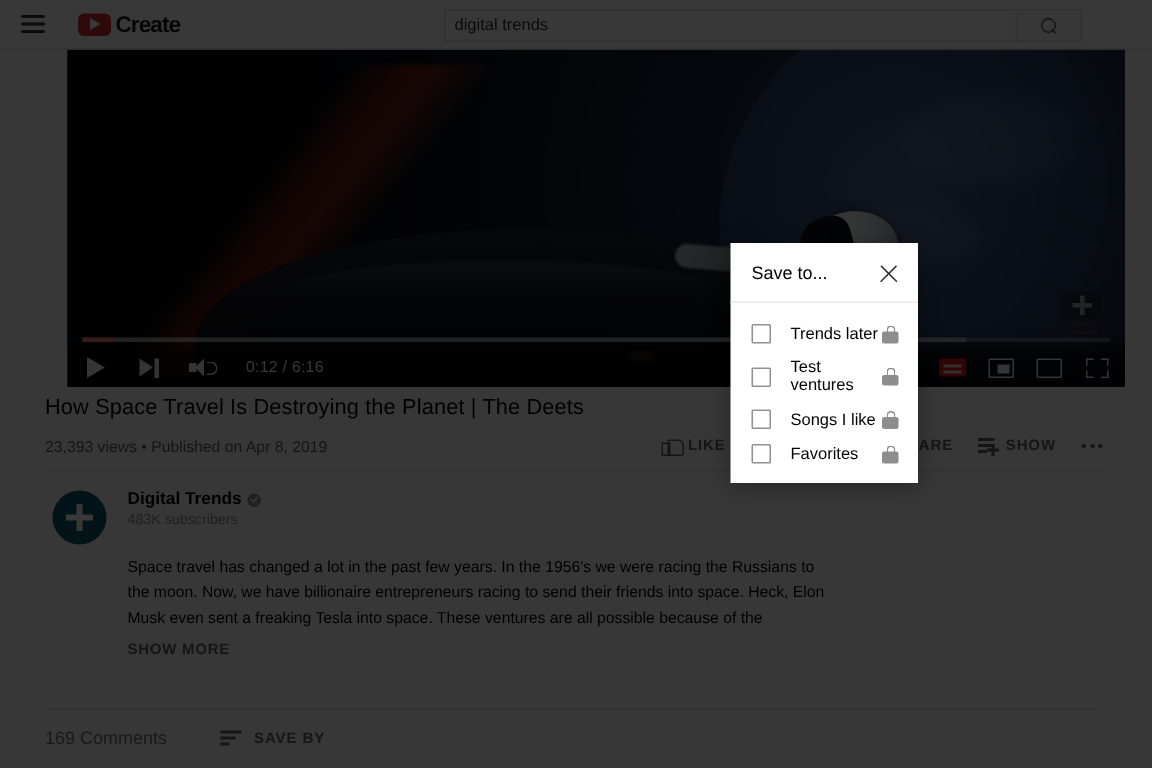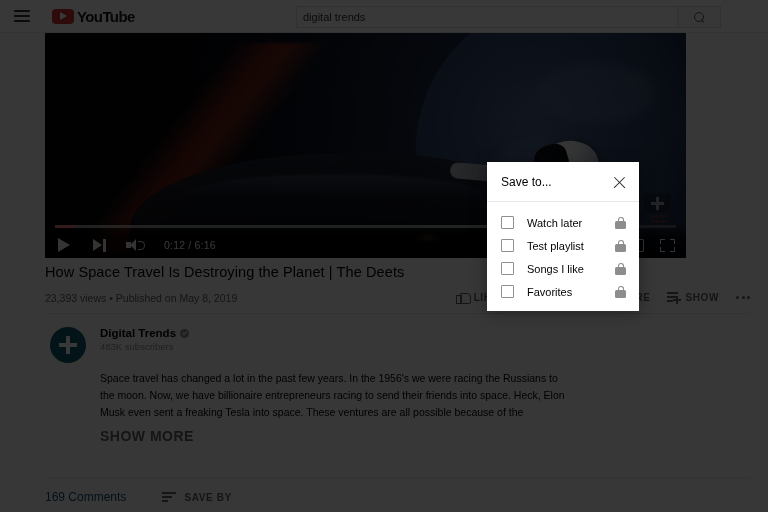--- a/index.html
+++ b/index.html
@@ -78,21 +78,21 @@
   }
   .mag::after {
     content:""; position:absolute; left:7px; top:7px;
     width:4px; height:1.4px; background:#606060;
     transform: rotate(45deg); transform-origin: left center;
   }
 
   
   #player {
     position: absolute; left: 45px; top: 33px;
-    width: 641px; height: 225px;
+    width: 705px; height: 225px;
     background: #000;
     overflow: hidden;
   }
   #space-bg {
     position: absolute; inset: 0;
     background:
       radial-gradient(circle at 78% 38%, #2a3a56 0%, #1b2740 22%, #0d1320 45%, #05070c 70%),
       linear-gradient(115deg, #0a0a0c 0%, #08080b 40%, #050507 100%);
   }
   .earth-limb {
@@ -238,21 +238,21 @@
   .ico-theater { width: 17px; height: 13px; border: 1.8px solid #fff; border-radius: 1px; }
   .ico-full { position: relative; width: 15px; height: 13px; }
   .ico-full span { position:absolute; width: 5px; height: 5px; }
   .ico-full span:nth-child(1){ left:0; top:0; border-left:1.8px solid #fff; border-top:1.8px solid #fff; }
   .ico-full span:nth-child(2){ right:0; top:0; border-right:1.8px solid #fff; border-top:1.8px solid #fff; }
   .ico-full span:nth-child(3){ left:0; bottom:0; border-left:1.8px solid #fff; border-bottom:1.8px solid #fff; }
   .ico-full span:nth-child(4){ right:0; bottom:0; border-right:1.8px solid #fff; border-bottom:1.8px solid #fff; }
 
   
   #below {
-    position: absolute; left: 45px; top: 262px;
+    position: absolute; left: 30px; top: 262px;
     width: 705px;
   }
   #video-title {
     font-size: 14.5px; color: #030303; font-weight: normal;
     line-height: 20px;
     letter-spacing: 0.1px;
   }
   #meta-row {
     display: flex; align-items: center; justify-content: space-between;
     margin-top: 9px; padding-bottom: 9px;
@@ -344,44 +344,44 @@
     font-family: "Liberation Sans", sans-serif;
     margin-top: 2px;
   }
   #description {
     margin-left: 55px; margin-top: 7px;
     font-size: 10.5px; color: #030303; line-height: 17px;
     max-width: 470px;
   }
   #show-more {
     margin-left: 55px; margin-top: 7px;
-    font-size: 14px; color: #606060; font-weight: bold; letter-spacing: 0.5px;
+    font-size: 10px; color: #606060; font-weight: bold; letter-spacing: 0.5px;
     cursor: pointer;
   }
 
   
   #comments-header {
     display: flex; align-items: center; gap: 36px;
     margin-top: 33px;
     padding-top: 12px;
     border-top: 1px solid #e2e2e2;
   }
-  #comment-count { font-size: 12px; color: #0c4a6e; }
+  #comment-count { font-size: 12px; color: #737373; }
   #sort-by { display: flex; align-items: center; gap: 8px; cursor: pointer; }
   .ico-sort { width: 14px; height: 10px; position: relative; }
   .ico-sort i { position:absolute; left:0; height:1.6px; background:#606060; }
   .ico-sort i:nth-child(1){ top:0; width:14px; }
   .ico-sort i:nth-child(2){ top:4px; width:10px; }
   .ico-sort i:nth-child(3){ top:8px; width:6px; }
   #sort-label { font-size: 10px; color: #606060; font-weight: bold; letter-spacing: 0.6px; }
 
   
   #save-dialog {
     position: absolute; left: 487px; top: 162px;
-    width: 152px;
+    width: 125px;
     background: #ffffff;
     box-shadow: 0 2px 14px rgba(0,0,0,0.35);
     z-index: 100;
     font-family: "Liberation Sans", sans-serif;
   }
   #dialog-header {
     display: flex; align-items: center; justify-content: space-between;
     padding: 13px 13px 12px 14px;
     border-bottom: 1px solid #e8e8e8;
   }
@@ -441,21 +441,21 @@
 <div id="page">
 
   <div id="masthead">
     <div class="hamburger">
       <i></i>
         <i></i>
         <i></i>
     </div>
     <div class="yt-logo">
       <span class="play-badge"></span>
-      <span class="wordmark">YouTube</span>
+      <span class="wordmark">Create</span>
     </div>
     <div id="search-wrap">
       <input id="search-input" type="text" value="digital trends" style="">
       <div id="search-btn">
         <span class="mag"></span>
       </div>
     </div>
   </div>
 
   <div id="player">
@@ -518,21 +518,21 @@
         </span>
       </div>
     </div>
   </div>
 
   <div id="below">
 
     <div id="video-title">How Space Travel Is Destroying the Planet | The Deets</div>
 
     <div id="meta-row">
-      <div id="views-line">23,393 views • Published on May 8, 2019</div>
+      <div id="views-line">23,393 views • Published on Apr 8, 2019</div>
       <div id="action-row">
         <div class="action">
           <span class="ico-thumb-up"></span>
           <span>LIKE</span>
         </div>
         <div class="action">
           <span class="ico-thumb-down"></span>
           <span>DISLIKE</span>
         </div>
         <div class="action">
@@ -592,29 +592,29 @@
 
   <div id="save-dialog">
     <div id="dialog-header">
       <span id="dialog-title">Save to...</span>
       <span id="dialog-close"></span>
     </div>
 
     <div id="playlist-list">
       <div class="playlist-row">
         <span class="pl-checkbox"></span>
-        <span class="pl-label">Watch later</span>
+        <span class="pl-label">Trends later</span>
         <span class="ico-lock">
             <span class="shackle"></span>
             <span class="body"></span>
           </span>
       </div>
       <div class="playlist-row">
         <span class="pl-checkbox"></span>
-        <span class="pl-label">Test playlist</span>
+        <span class="pl-label">Test ventures</span>
         <span class="ico-lock">
             <span class="shackle"></span>
             <span class="body"></span>
           </span>
       </div>
       <div class="playlist-row">
         <span class="pl-checkbox"></span>
         <span class="pl-label">Songs I like</span>
         <span class="ico-lock">
             <span class="shackle"></span>

